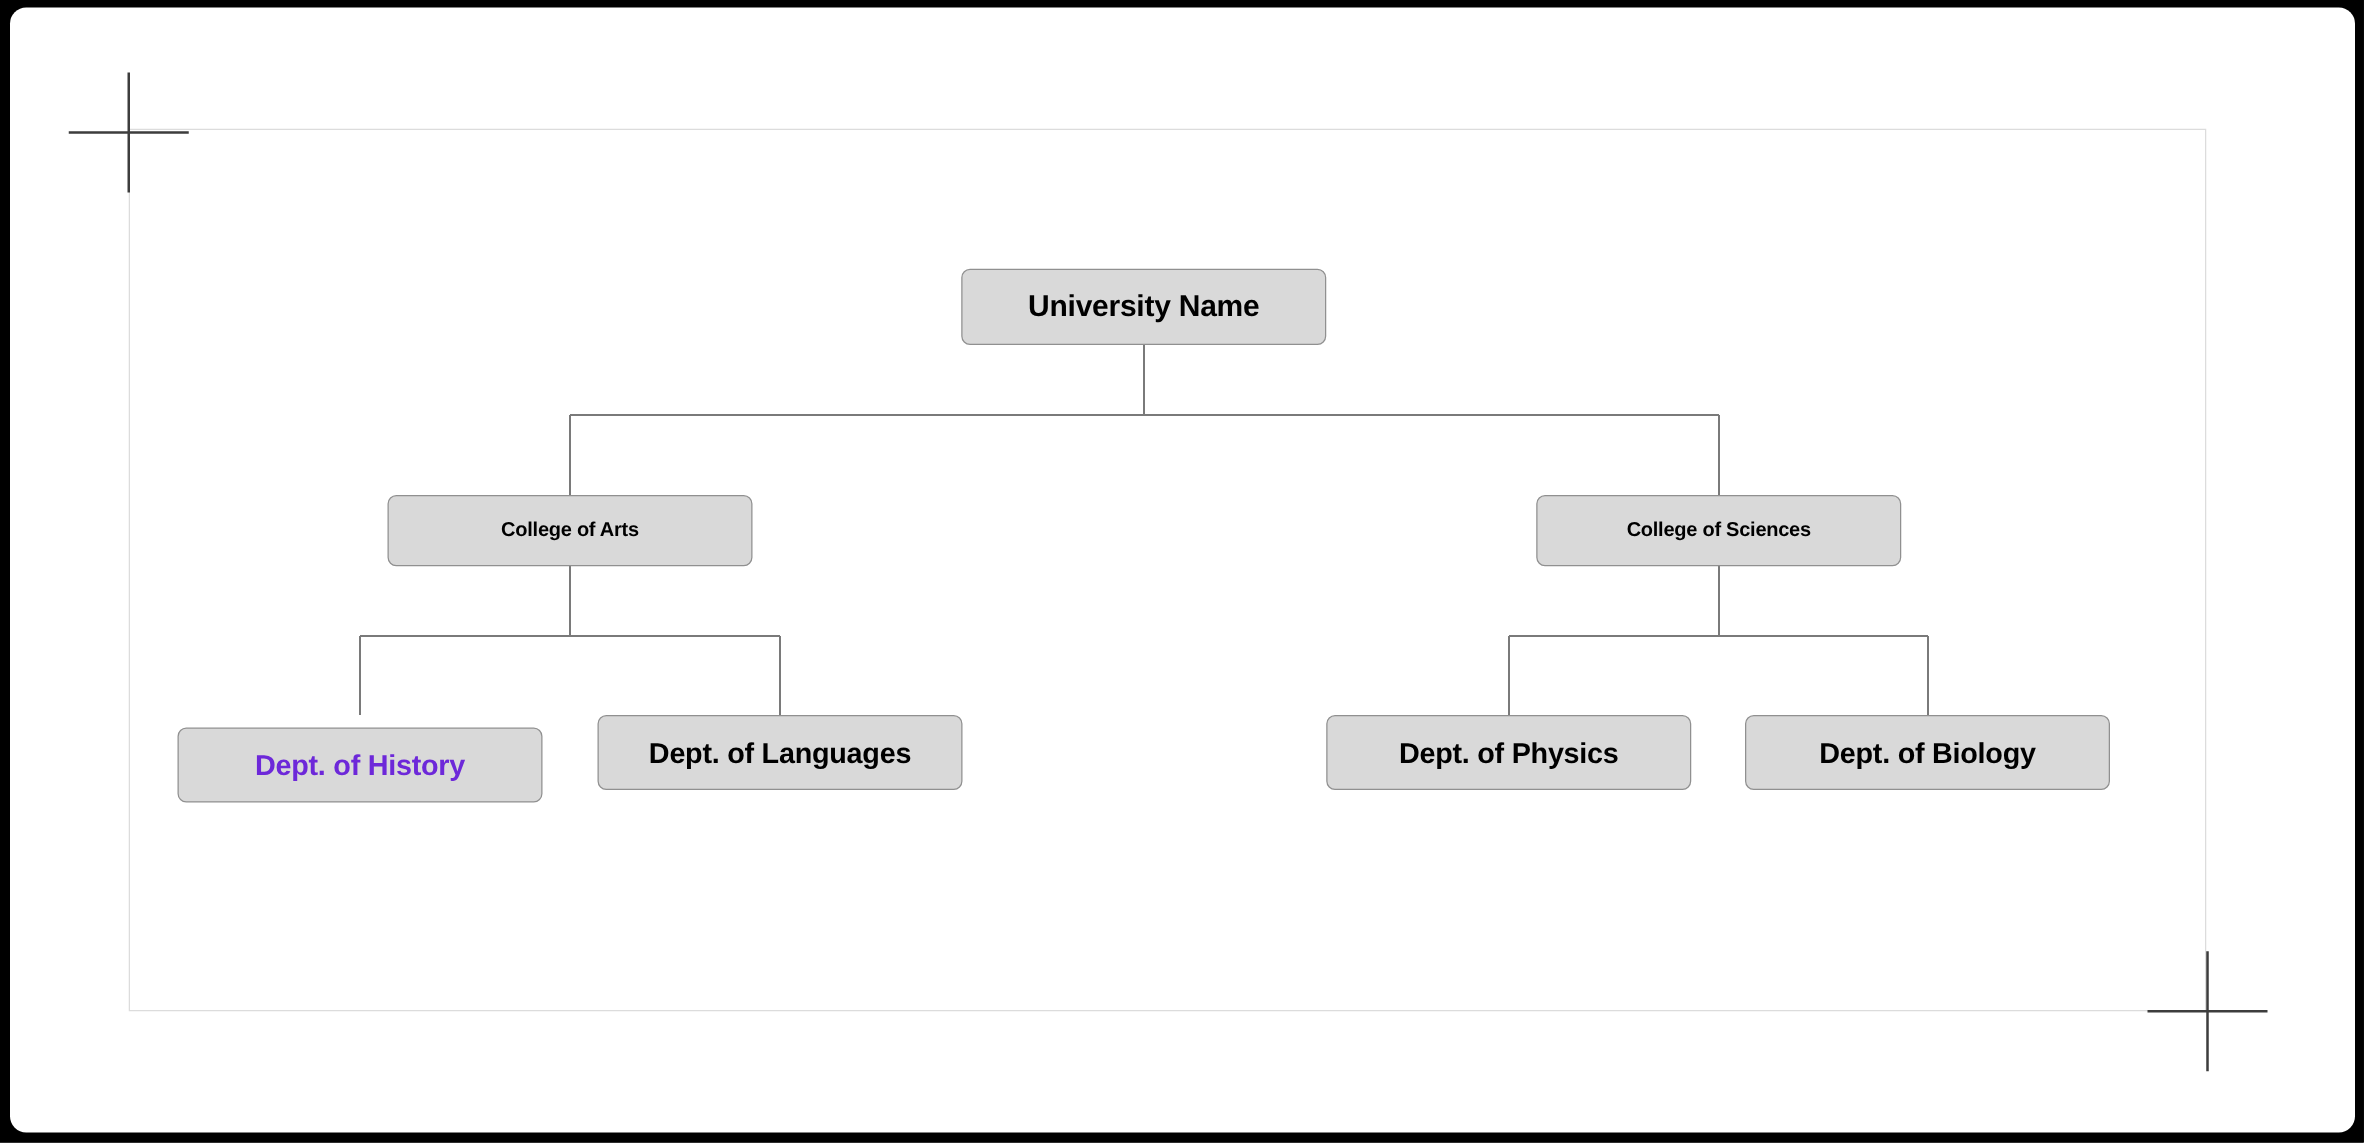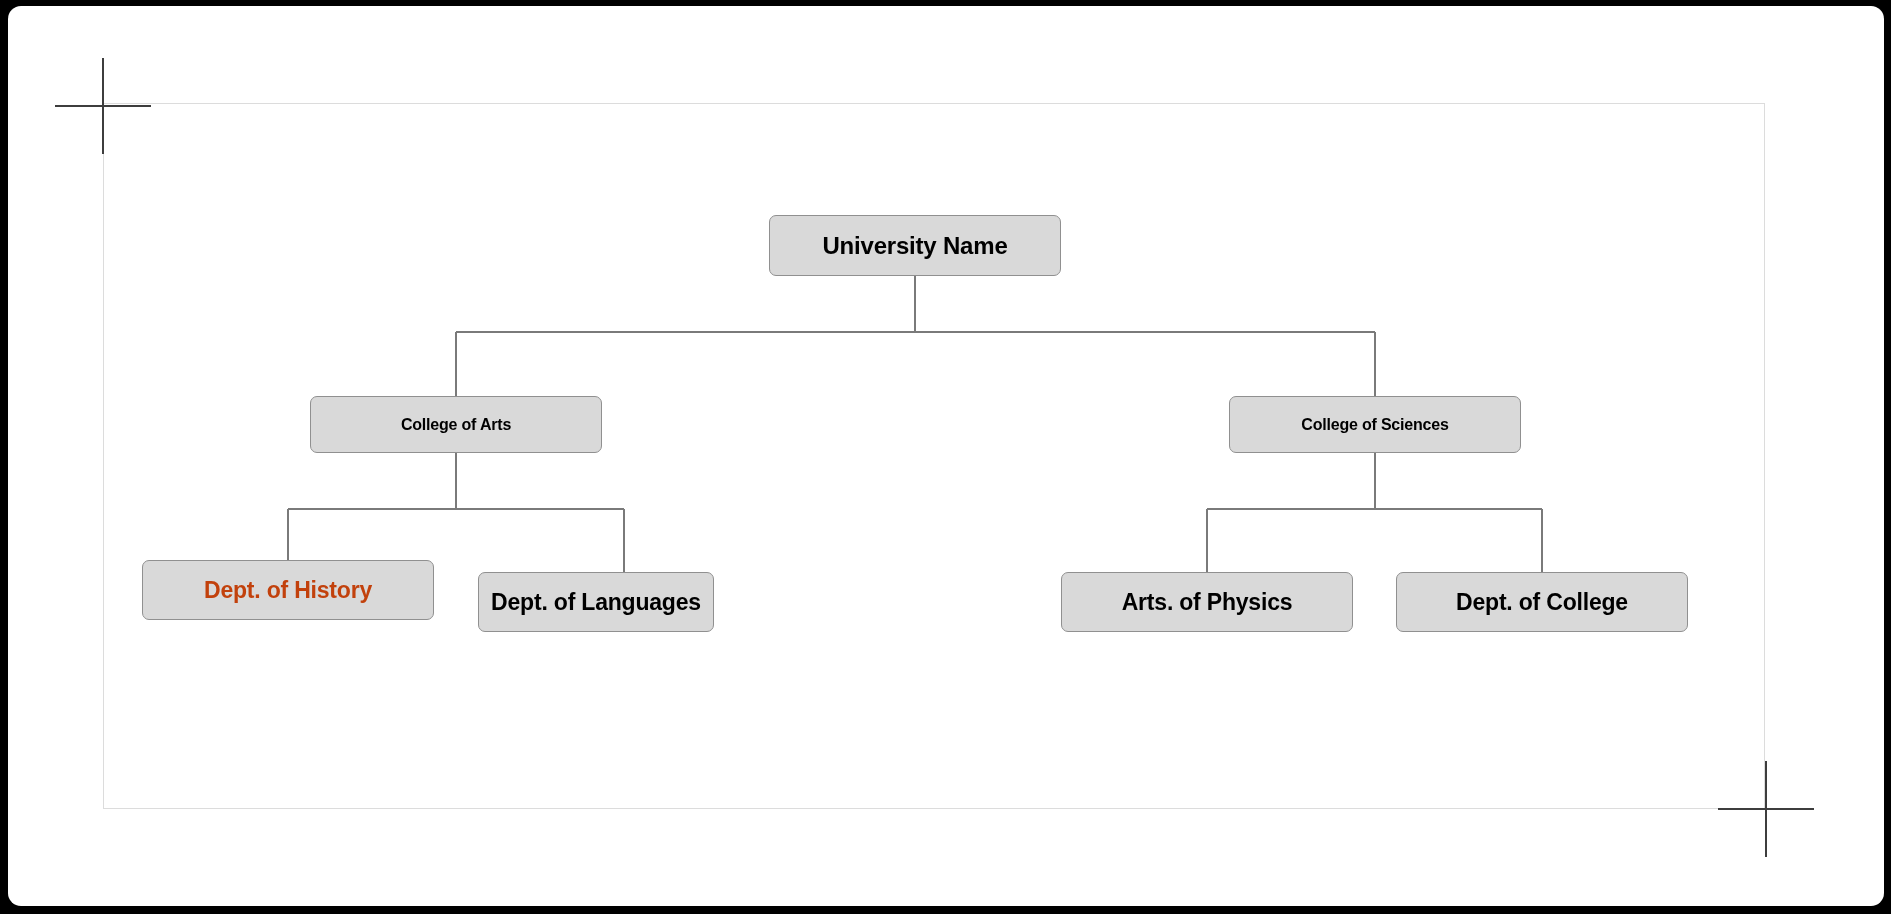--- a/index.html
+++ b/index.html
@@ -129,31 +129,31 @@
     <div id="nodes-layer">
         <div class="node level-0" style="left: 761px; top: 209px; width: 292px; height: 61px; background: rgb(217, 217, 217); border-color: rgb(144, 144, 144); color: rgb(0, 0, 0);">
           <span>University Name</span>
         </div>
         <div class="node level-1" style="left: 302px; top: 390px; width: 292px; height: 57px; background: rgb(217, 217, 217); border-color: rgb(144, 144, 144); color: rgb(0, 0, 0);">
           <span>College of Arts</span>
         </div>
         <div class="node level-1" style="left: 1221px; top: 390px; width: 292px; height: 57px; background: rgb(217, 217, 217); border-color: rgb(144, 144, 144); color: rgb(0, 0, 0); text-align: center;">
           <span>College of Sciences</span>
         </div>
-        <div class="node level-2" style="left: 134px; top: 554px; width: 292px; height: 60px; background: rgb(217, 217, 217); border-color: rgb(144, 144, 144); color: #c2410c;">
+        <div class="node level-2" style="left: 134px; top: 576px; width: 292px; height: 60px; background: rgb(217, 217, 217); border-color: rgb(144, 144, 144); color: #6d28d9;">
           <span>Dept. of History</span>
         </div>
-        <div class="node level-2" style="left: 470px; top: 566px; width: 236px; height: 60px; background: rgb(217, 217, 217); border-color: rgb(144, 144, 144); color: rgb(0, 0, 0);">
+        <div class="node level-2" style="left: 470px; top: 566px; width: 292px; height: 60px; background: rgb(217, 217, 217); border-color: rgb(144, 144, 144); color: rgb(0, 0, 0);">
           <span>Dept. of Languages</span>
         </div>
         <div class="node level-2" style="left: 1053px; top: 566px; width: 292px; height: 60px; background: rgb(217, 217, 217); border-color: rgb(144, 144, 144); color: rgb(0, 0, 0);">
-          <span>Arts. of Physics</span>
+          <span>Dept. of Physics</span>
         </div>
         <div class="node level-2" style="left: 1388px; top: 566px; width: 292px; height: 60px; background: rgb(217, 217, 217); border-color: rgb(144, 144, 144); color: rgb(0, 0, 0);">
-          <span>Dept. of College</span>
+          <span>Dept. of Biology</span>
         </div>
       </div>
 
     <div class="crop-mark" id="crop-tl">
       <div class="bar-h"></div>
       <div class="bar-v"></div>
     </div>
     <div class="crop-mark" id="crop-br">
       <div class="bar-h"></div>
       <div class="bar-v"></div>

